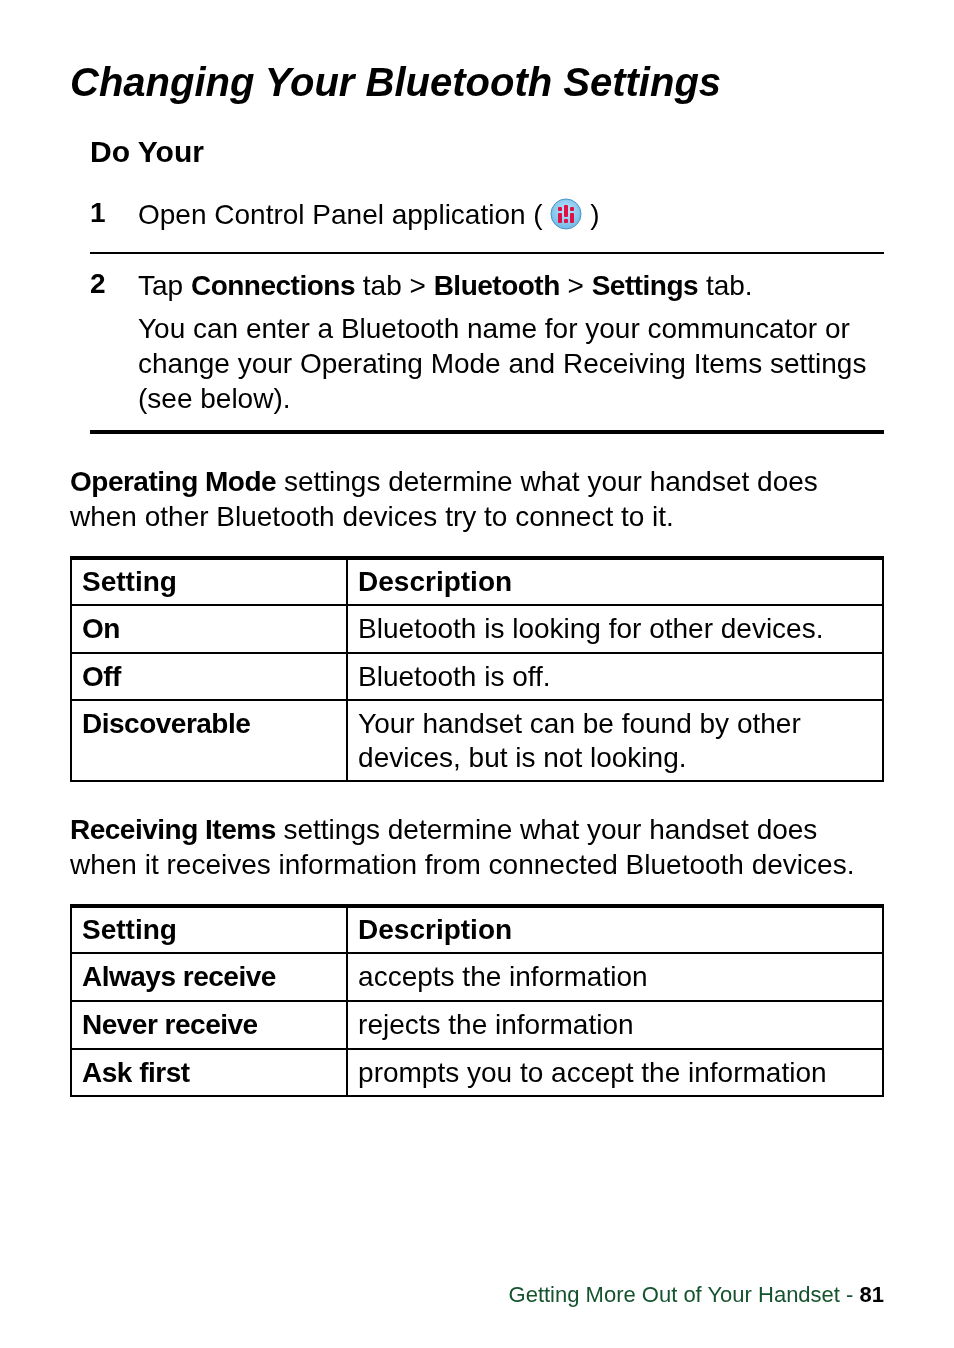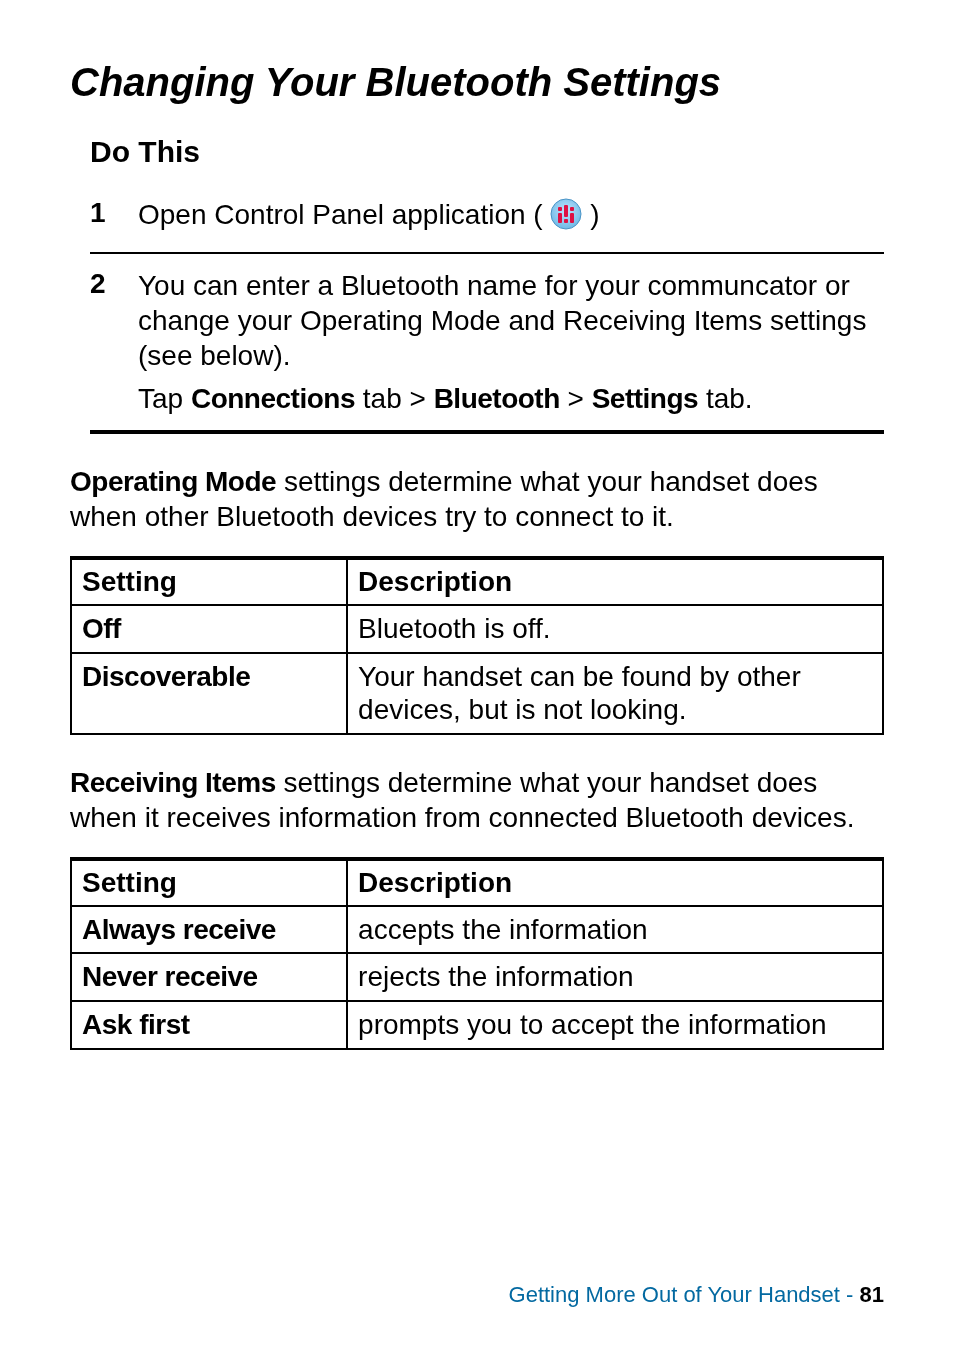--- a/index.html
+++ b/index.html
@@ -101,30 +101,30 @@
     .footer {
       position: absolute;
       bottom: 40px;
       right: 70px;
       font-size: 22px;
     }
     .footer .pagenum {
       font-weight: bold;
     }
     .footer .red {
-      color: #0369a1;
+      color: #14532d;
     }
   </style>
 </head>
 <body>
 
 <h1 class="heading">Changing Your Bluetooth Settings</h1>
 
 <div class="content-block">
-  <div class="do-this">Do This</div>
+  <div class="do-this">Do Your</div>
 
   <div class="step">
     <div class="step-num">1</div>
     <div class="step-body">
       <p>
         <span>Open Control Panel application (</span>
         <span class="cp-icon">
           <svg width="32" height="32" viewBox="0 0 32 32">
             <defs>
               <radialGradient id="g1" cx="50%" cy="40%" r="60%">
@@ -144,41 +144,45 @@
         <span>)</span>
       </p>
     </div>
   </div>
 
   <hr class="sep-thin">
 
   <div class="step">
     <div class="step-num">2</div>
     <div class="step-body">
-      <p>You can enter a Bluetooth name for your communcator or change your Operating Mode and Receiving Items settings (see below).</p>
       <p>
         <span>Tap </span><span class="condensed">Connections</span><span> tab &gt; </span><span class="condensed">Bluetooth</span><span> &gt; </span><span class="condensed">Settings</span><span> tab.</span>
       </p>
+      <p>You can enter a Bluetooth name for your communcator or change your Operating Mode and Receiving Items settings (see below).</p>
     </div>
   </div>
 
   <hr class="sep-thick">
 </div>
 
 <p class="para">
   <span class="condensed">Operating Mode</span><span> settings determine what your handset does when other Bluetooth devices try to connect to it.</span>
 </p>
 
 <table class="settings">
   <tbody>
       <tr>
     <th>Setting</th>
     <th>Description</th>
   </tr>
   <tr>
+    <td class="label"><span class="condensed">On</span></td>
+    <td>Bluetooth is looking for other devices.</td>
+  </tr>
+  <tr>
     <td class="label"><span class="condensed">Off</span></td>
     <td>Bluetooth is off.</td>
   </tr>
   <tr>
     <td class="label"><span class="condensed">Discoverable</span></td>
     <td>Your handset can be found by other devices, but is not looking.</td>
   </tr>
 </tbody>
   </table>
 

